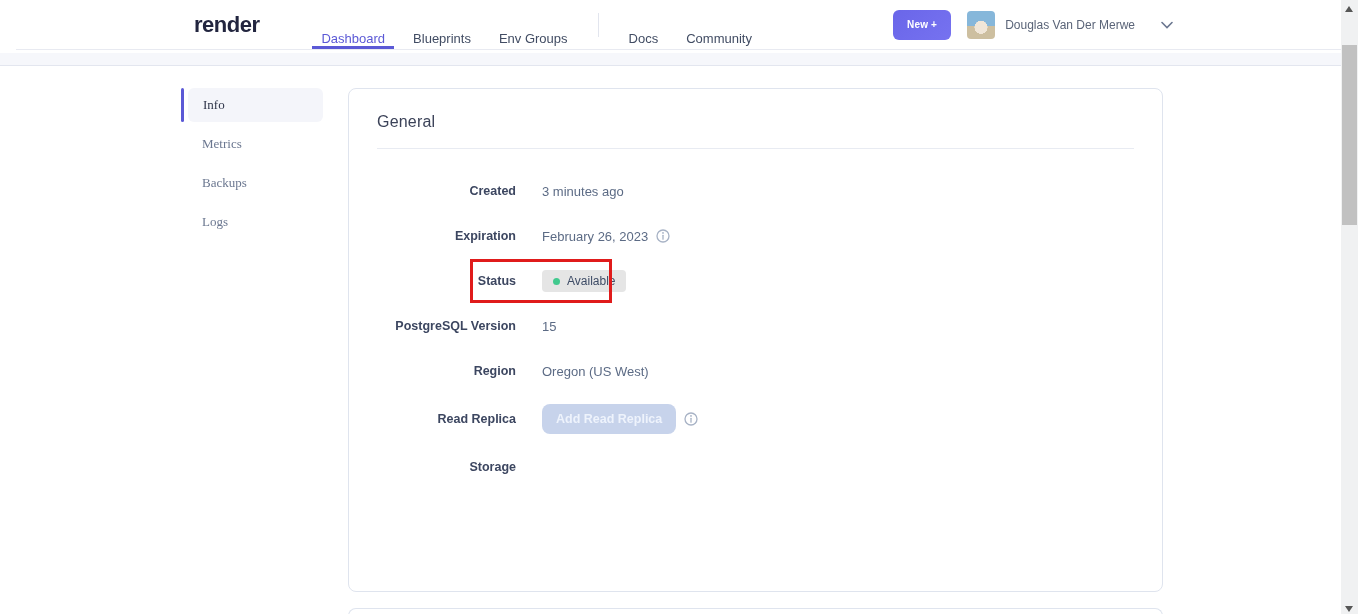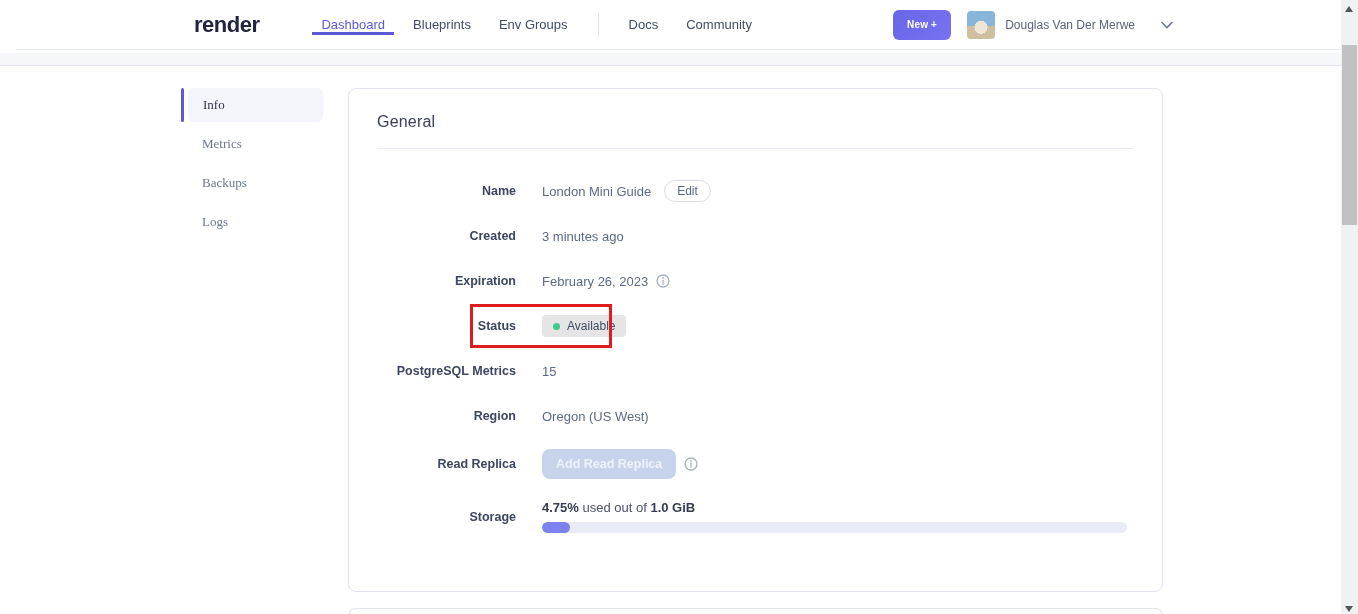--- a/index.html
+++ b/index.html
@@ -18,21 +18,21 @@
   
   .topnav{
     position:absolute;left:16px;top:0;width:1358px;height:50px;
     background:#fff;border-bottom:1px solid #e8eaf1;
     display:flex;align-items:stretch;z-index:5;
   }
   .logo{
     margin-left:178px;align-self:center;
     font-size:22px;font-weight:bold;color:#22253f;letter-spacing:-.5px;cursor:pointer;
   }
-  .nav-links{display:flex;align-items:center;margin-left:48px;}
+  .nav-links{display:flex;align-items:flex-end;margin-left:48px;}
   .nav-item{
     display:flex;align-items:center;padding:0 9px;margin:0 5px;
     font-size:13px;color:#414c63;cursor:pointer;
     border-bottom:3px solid transparent;padding-top:3px;
   }
   .nav-item.active{color:var(--accent);border-bottom-color:var(--accent);}
   .nav-divider{width:1px;background:#e2e5ee;height:24px;align-self:center;margin:0 16px;}
   .nav-right{margin-left:auto;display:flex;align-items:center;padding-right:201px;}
   .new-btn{
     background:linear-gradient(135deg,#6a66e9,#7672f0);
@@ -159,27 +159,20 @@
     <span>Logs</span>
   </div>
 </div>
 
 <div class="card">
   <div class="card-inner">
     <div class="card-title">General</div>
     <hr class="card-hr">
     <div class="rows">
 
-      <div class="row">
-        <div class="row-label">Name</div>
-        <div class="row-value">
-          <span>London Mini Guide</span>
-          <button class="edit-btn">Edit</button>
-        </div>
-      </div>
 
       <div class="row">
         <div class="row-label">Created</div>
         <div class="row-value">
           <span>3 minutes ago</span>
         </div>
       </div>
 
       <div class="row">
         <div class="row-label">Expiration</div>
@@ -200,21 +193,21 @@
         <div class="row-label">Status</div>
         <div class="row-value">
           <span class="status-badge">
             <span class="status-dot"></span>
             <span>Available</span>
           </span>
         </div>
       </div>
 
       <div class="row">
-        <div class="row-label">PostgreSQL Metrics</div>
+        <div class="row-label">PostgreSQL Version</div>
         <div class="row-value">
           <span>15</span>
         </div>
       </div>
 
       <div class="row">
         <div class="row-label">Region</div>
         <div class="row-value">
           <span>Oregon (US West)</span>
         </div>
@@ -229,28 +222,20 @@
                 <circle cx="7" cy="7" r="6" fill="none" stroke="#a7b2c5" stroke-width="1.3"></circle>
                 <line x1="7" y1="6.3" x2="7" y2="10.2" stroke="#a7b2c5" stroke-width="1.3" stroke-linecap="round"></line>
                 <circle cx="7" cy="3.9" r="0.9" fill="#a7b2c5"></circle>
               </svg>
           </span>
         </div>
       </div>
 
       <div class="row">
         <div class="row-label">Storage</div>
-        <div class="row-value">
-          <div class="storage-block">
-            <div class="storage-text"><span class="strong">4.75%</span><span> used out of </span><span class="strong">1.0 GiB</span></div>
-            <div class="progress-track">
-              <div class="progress-fill" style="width: 4.75%;"></div>
-            </div>
-          </div>
-        </div>
       </div>
 
     </div>
   </div>
 </div>
 
 <div class="next-card"></div>
 
 <div class="scrollbar">
   <div class="sb-arrow up"></div>

